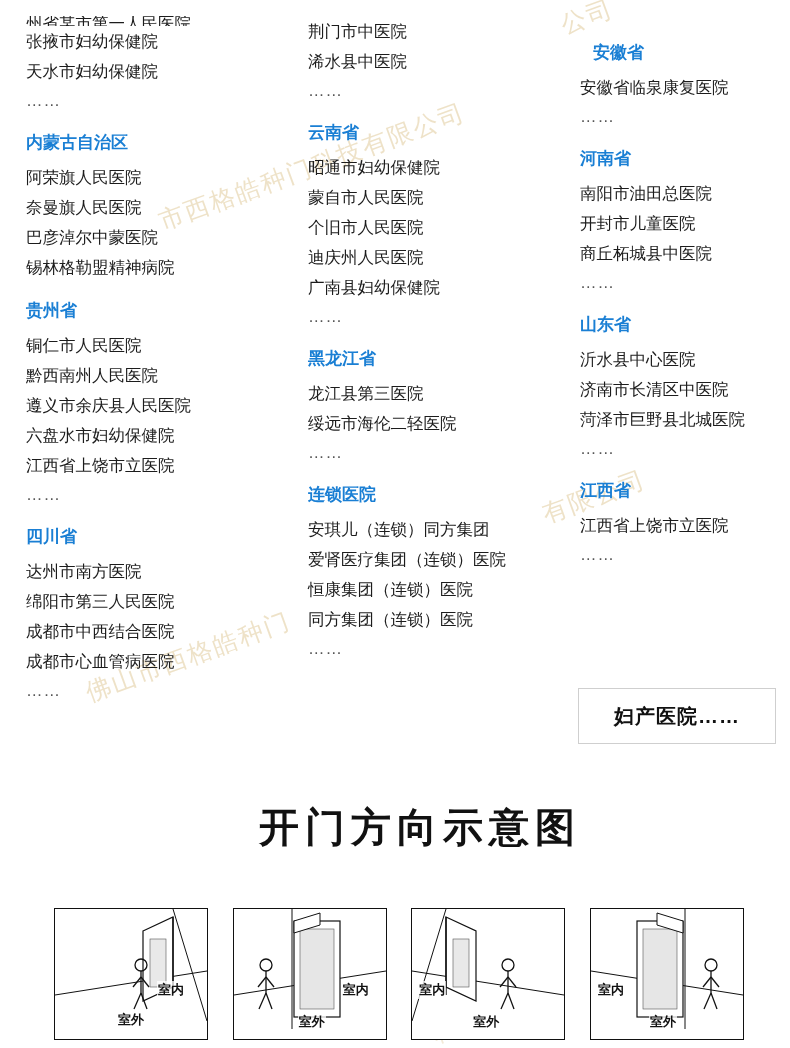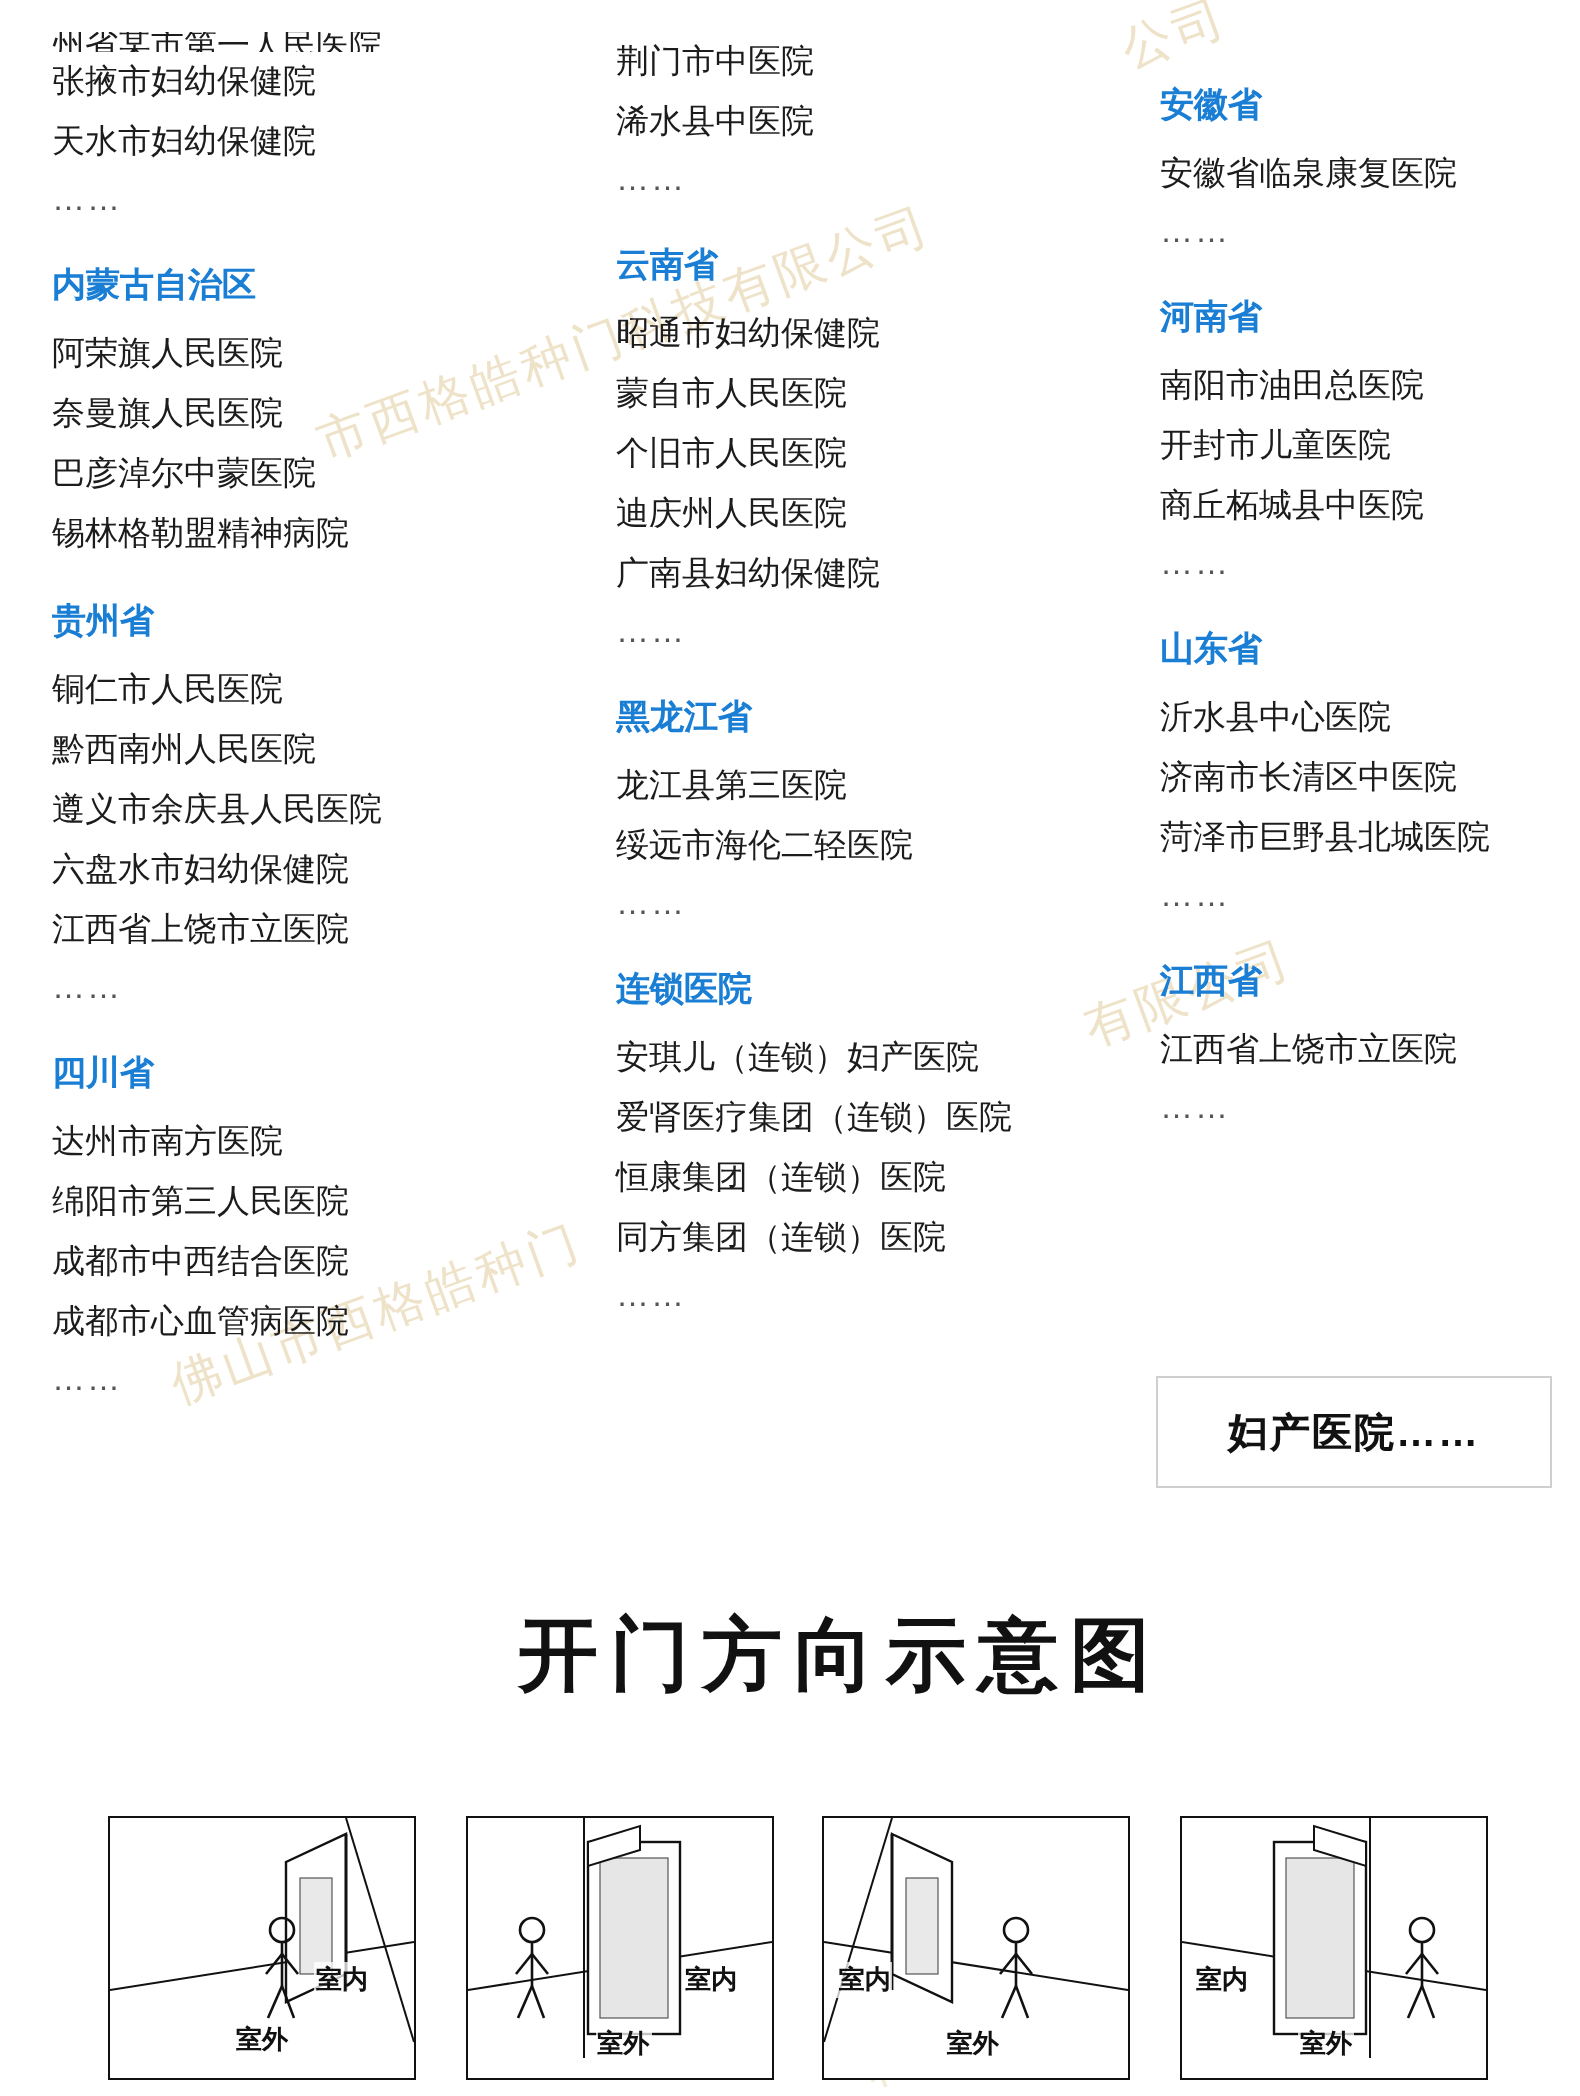--- a/index.html
+++ b/index.html
@@ -50,21 +50,21 @@
   .col2 { left: 308px; width: 260px; }
   .col3 { left: 580px; width: 200px; }
 
   .province {
     color: #1a7fd4;
     font-size: 17px;
     font-weight: bold;
     margin: 16px 0 6px 0;
     line-height: 26px;
   }
-  .col .province:first-child { margin-top: 0; }
+  .col .province:first-child { margin-top: 0; margin-left: 13px; }
   .hospital {
     font-size: 16.5px;
     line-height: 30px;
     color: #1c1c1c;
     white-space: nowrap;
   }
   .ellipsis {
     font-size: 16.5px;
     line-height: 28px;
     color: #555;
@@ -194,21 +194,21 @@
     <div class="hospital">迪庆州人民医院</div>
     <div class="hospital">广南县妇幼保健院</div>
     <div class="ellipsis">……</div>
 
     <div class="province">黑龙江省</div>
     <div class="hospital">龙江县第三医院</div>
     <div class="hospital">绥远市海伦二轻医院</div>
     <div class="ellipsis">……</div>
 
     <div class="province">连锁医院</div>
-    <div class="hospital">安琪儿（连锁）妇产医院</div>
+    <div class="hospital">安琪儿（连锁）同方集团</div>
     <div class="hospital">爱肾医疗集团（连锁）医院</div>
     <div class="hospital">恒康集团（连锁）医院</div>
     <div class="hospital">同方集团（连锁）医院</div>
     <div class="ellipsis">……</div>
   </div>
 
   <div class="col col3" style="top:40px;">
     <div class="province">安徽省</div>
     <div class="hospital">安徽省临泉康复医院</div>
     <div class="ellipsis">……</div>

